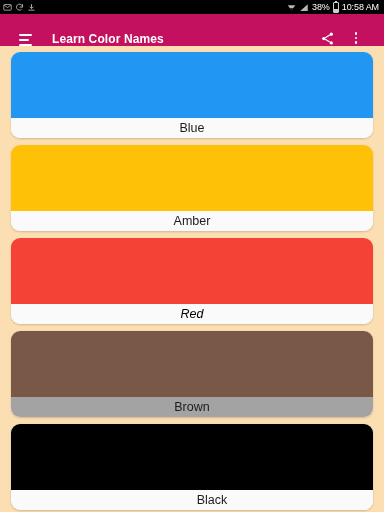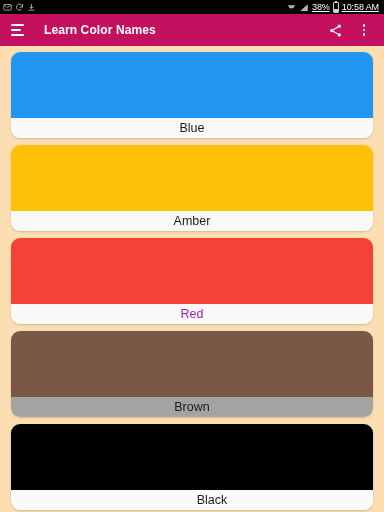--- a/index.html
+++ b/index.html
@@ -34,21 +34,20 @@
     align-items: center;
     gap: 3px;
     padding-right: 2px;
   }
   .status-text {
     color: #ffffff;
     font-size: 9px;
     line-height: 14px;
     letter-spacing: -0.1px;
     white-space: nowrap;
-    text-decoration: underline;
   }
   .sysicon {
     display: inline-block;
     opacity: 0.85;
   }
   .batt-glyph {
     width: 4px;
     height: 9px;
     border: 1px solid #cfcfcf;
     border-radius: 1px;
@@ -63,22 +62,22 @@
     width: 2px;
     height: 1px;
     background: #cfcfcf;
   }
 
   
   .app-bar {
     height: 32px;
     background: #c4115f;
     display: flex;
-    align-items: center;
-    padding: 0 11px;
+    align-items: flex-end;
+    padding: 0 19px;
     box-sizing: border-box;
   }
   .menu-icon {
     width: 13px;
     height: 12px;
     display: flex;
     flex-direction: column;
     justify-content: space-between;
     cursor: pointer;
     flex: 0 0 auto;
@@ -236,21 +235,21 @@
     <div class="card-label" style="background: rgb(250, 250, 250); color: rgb(28, 28, 28);">Blue</div>
   </div>
 
   <div class="color-card">
     <div class="swatch" style="background: rgb(255, 193, 7);"></div>
     <div class="card-label" style="background: rgb(250, 250, 250); color: rgb(28, 28, 28);">Amber</div>
   </div>
 
   <div class="color-card">
     <div class="swatch" style="background: rgb(244, 67, 54);"></div>
-    <div class="card-label" style="background: rgb(250, 250, 250); color: #a21caf;">Red</div>
+    <div class="card-label" style="background: rgb(250, 250, 250); color: #000000; font-style: italic;">Red</div>
   </div>
 
   <div class="color-card">
     <div class="swatch" style="background: rgb(122, 88, 72);"></div>
     <div class="card-label" style="background: #a3a3a3; color: rgb(28, 28, 28);">Brown</div>
   </div>
 
   <div class="color-card">
     <div class="swatch" style="background: rgb(0, 0, 0);"></div>
     <div class="card-label" style="background: rgb(250, 250, 250); color: rgb(28, 28, 28); margin-left: 40px;">Black</div>

